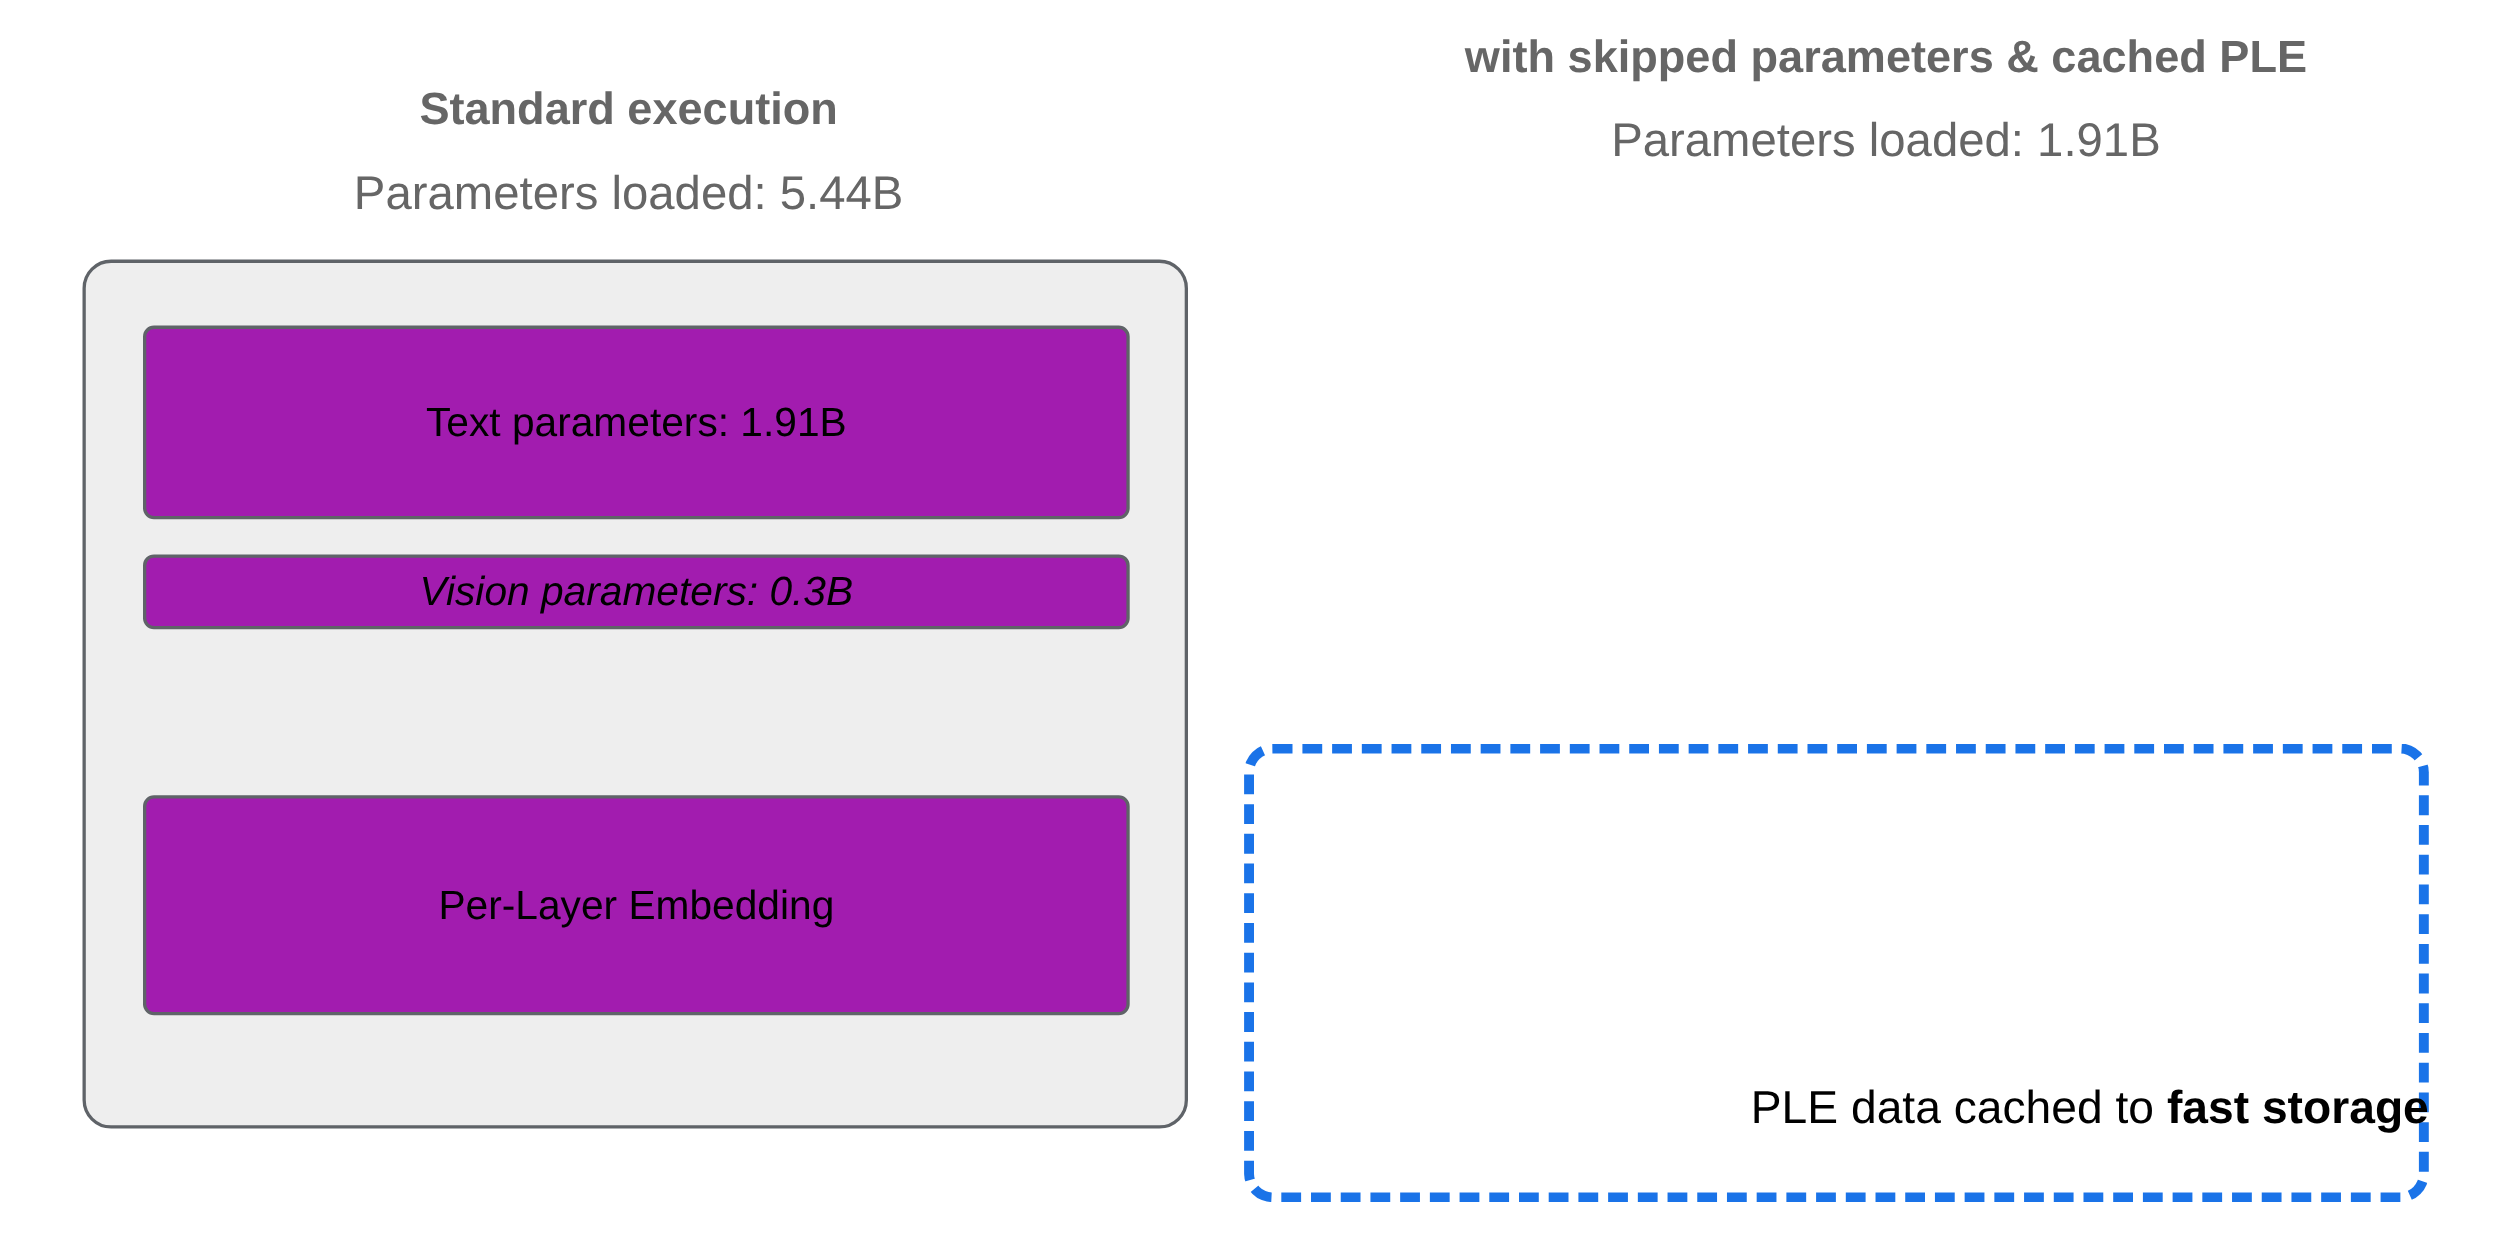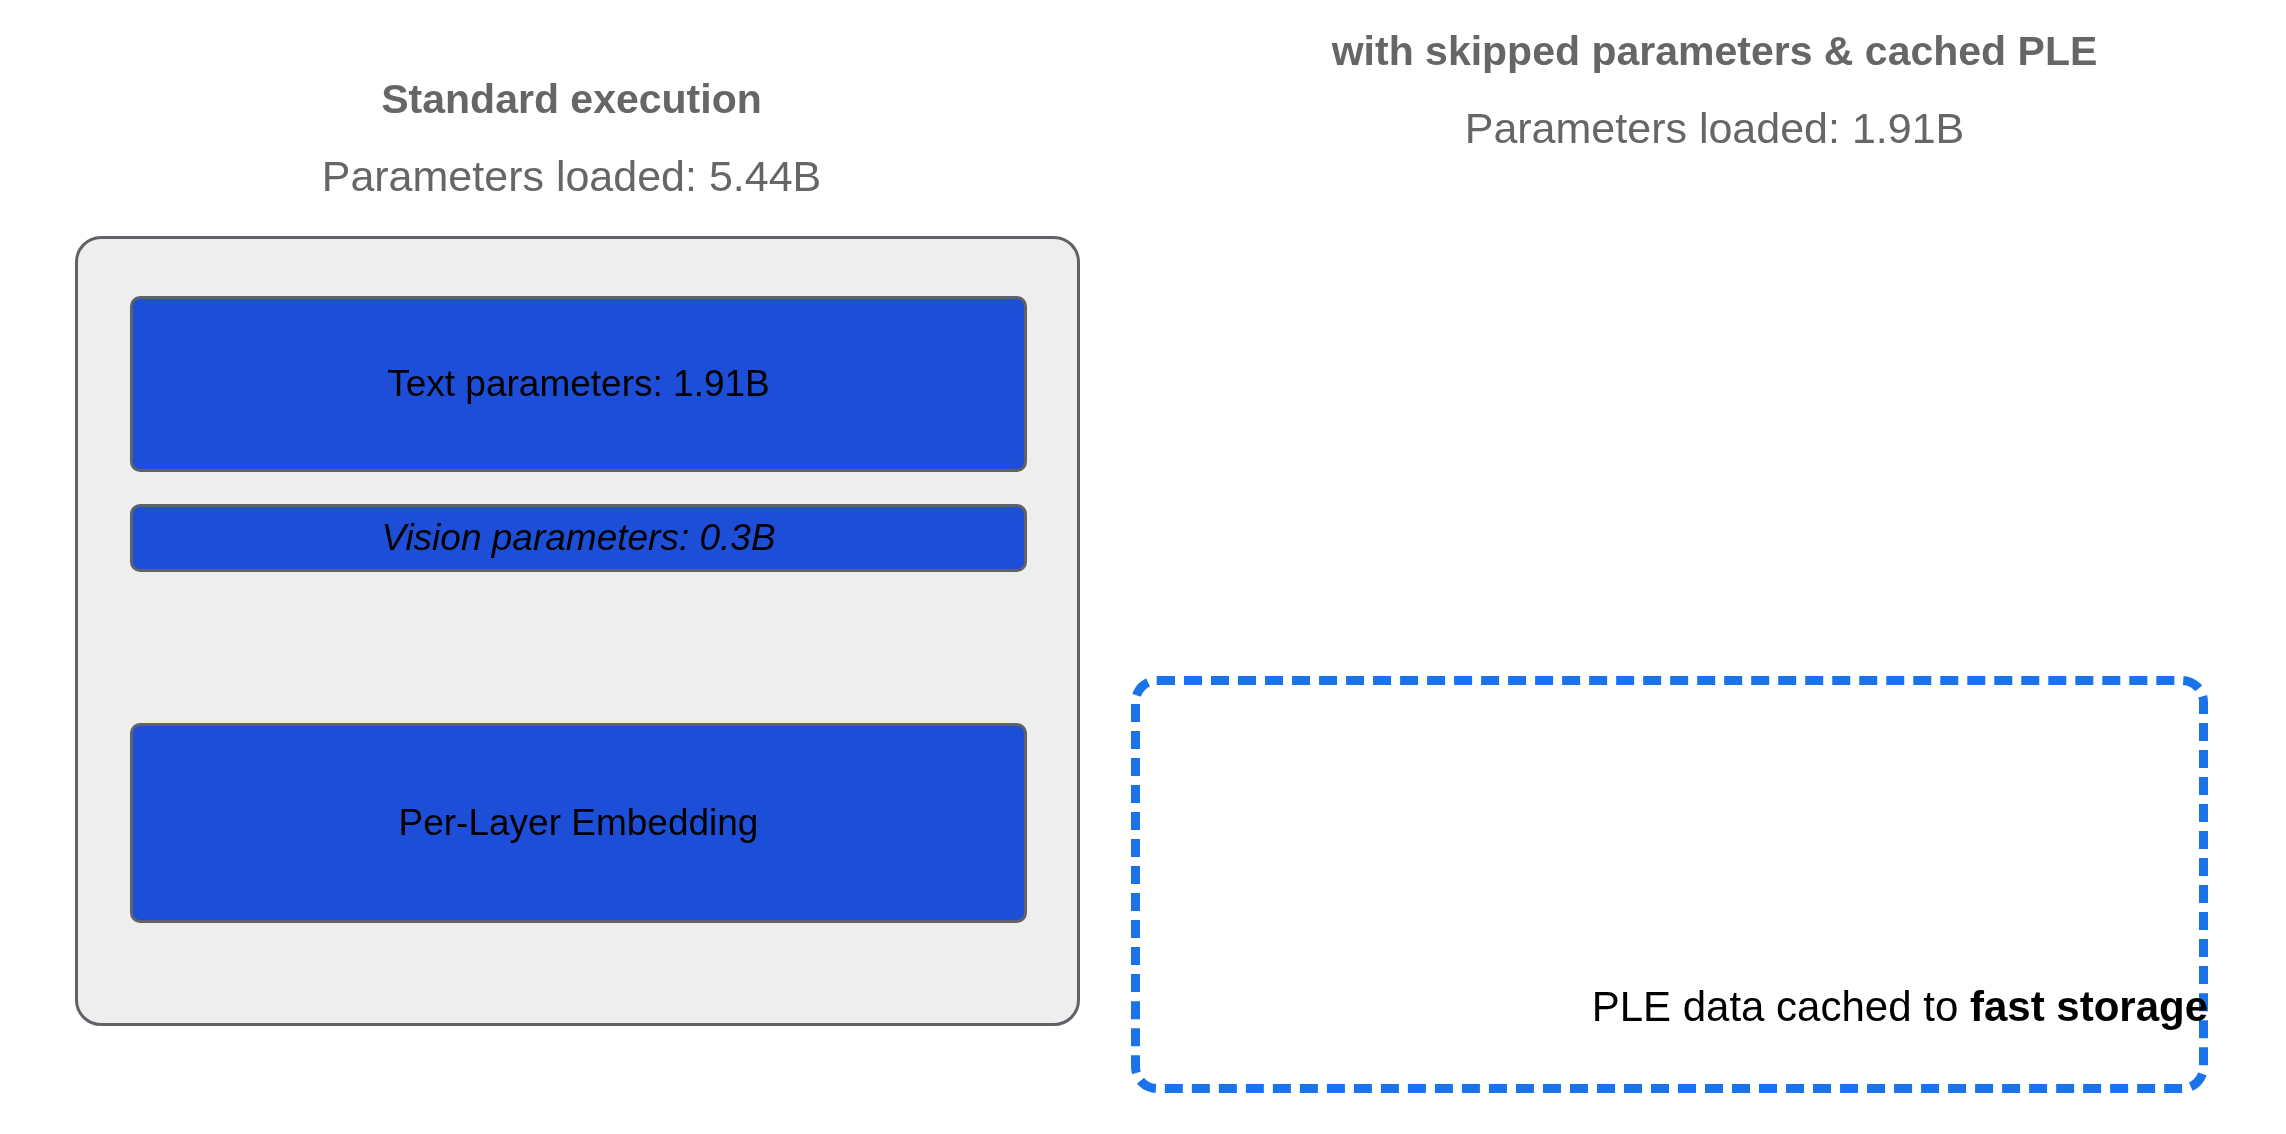--- a/index.html
+++ b/index.html
@@ -85,21 +85,21 @@
     display: flex;
     align-items: center;
     justify-content: center;
     text-align: center;
     font-size: 37px;
     color: #000000;
     line-height: 1.26;
     left: 52px;
     width: 897px;
   }
-  .pbox.blue  { background: #1d4ed8; }
+  .pbox.blue  { background: #a21caf; }
 
   .pbox.row-text   { top: 57px;  height: 176px; }
   .pbox.row-vision { top: 265px; height: 68px; font-style: italic;  }
   .pbox.row-audio  { top: 365px; height: 82px;  }
   .pbox.row-ple    { top: 484px; height: 200px; }
 
   
   .cache-region {
     position: absolute;
     left: 1131px;

